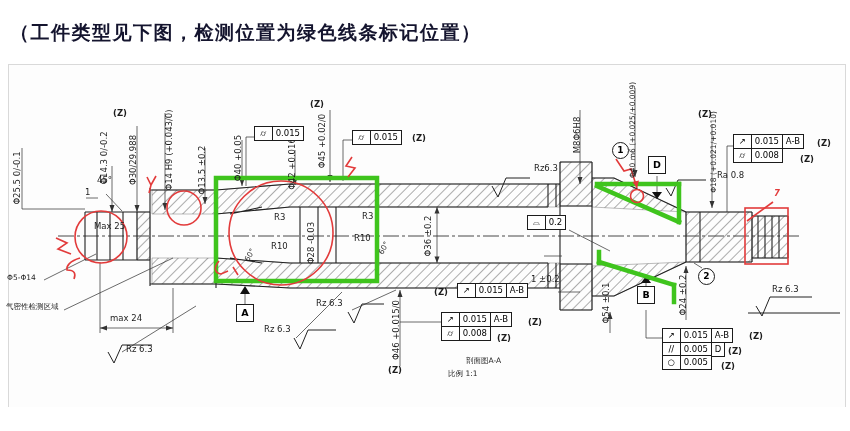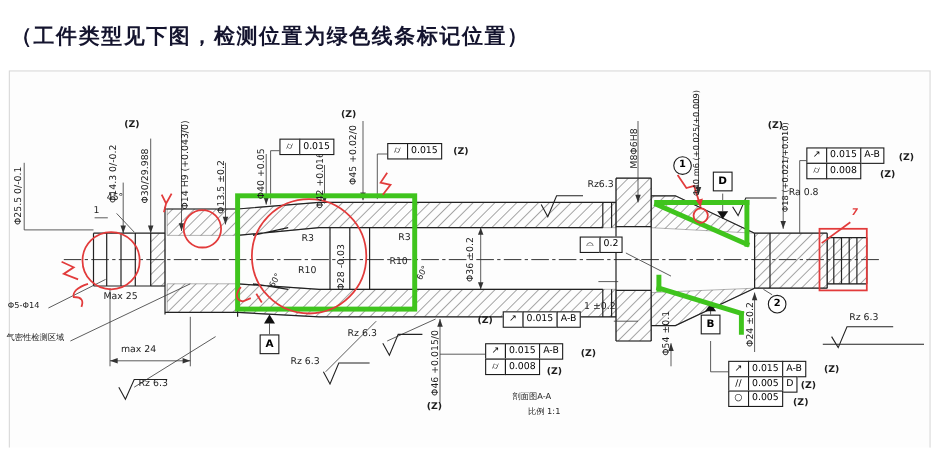--- a/index.html
+++ b/index.html
@@ -152,33 +152,33 @@
   <span class="lbl rot" style="left:606px;top:303px;">Φ54 ±0.1</span>
   <span class="lbl rot" style="left:683px;top:295px;">Φ24 ±0.2</span>
   <span class="lbl r60 sm" style="left:250px;top:255px;">60°</span>
   <span class="lbl r60 sm" style="left:384px;top:248px;">60°</span>
 
   <span class="lbl z" style="left:113px;top:109px;">(Z)</span>
   <span class="lbl z" style="left:310px;top:100px;">(Z)</span>
   <span class="lbl z" style="left:698px;top:110px;">(Z)</span>
   <span class="lbl z" style="left:388px;top:366px;">(Z)</span>
 
-  <span class="lbl" style="left:94px;top:222px;margin-top:44px;">Max 25</span>
+  <span class="lbl" style="left:94px;top:222px;">Max 25</span>
   <span class="lbl" style="left:97px;top:176px;">45°</span>
   <span class="lbl" style="left:85px;top:188px;">1</span>
   <span class="lbl sm" style="left:7px;top:274px;">Φ5-Φ14</span>
   <span class="lbl sm" style="left:6px;top:303px;">气密性检测区域</span>
   <span class="lbl" style="left:110px;top:314px;">max 24</span>
   <span class="lbl" style="left:274px;top:213px;">R3</span>
   <span class="lbl" style="left:271px;top:242px;">R10</span>
   <span class="lbl" style="left:362px;top:212px;">R3</span>
   <span class="lbl" style="left:354px;top:234px;">R10</span>
   <span class="lbl" style="left:531px;top:259px;margin-top:16px;">1 ±0.2</span>
   <span class="lbl sm" style="left:466px;top:357px;">剖面图A-A</span>
-  <span class="lbl sm" style="left:480px;top:370px;">比例 1:1</span>
+  <span class="lbl sm" style="left:448px;top:370px;">比例 1:1</span>
   <span class="lbl red" style="left:774px;top:189px;">7</span>
 
   <span class="lbl" style="left:126px;top:345px;">Rz 6.3</span>
   <span class="lbl" style="left:264px;top:325px;">Rz 6.3</span>
   <span class="lbl" style="left:316px;top:299px;">Rz 6.3</span>
   <span class="lbl" style="left:514px;top:164px;margin-left:20px;">Rz6.3</span>
   <span class="lbl" style="left:772px;top:285px;">Rz 6.3</span>
   <span class="lbl" style="left:681px;top:171px;padding-left:36px;">Ra 0.8</span>
 
   <div class="datum" style="left:236px;top:304px;">A</div>

